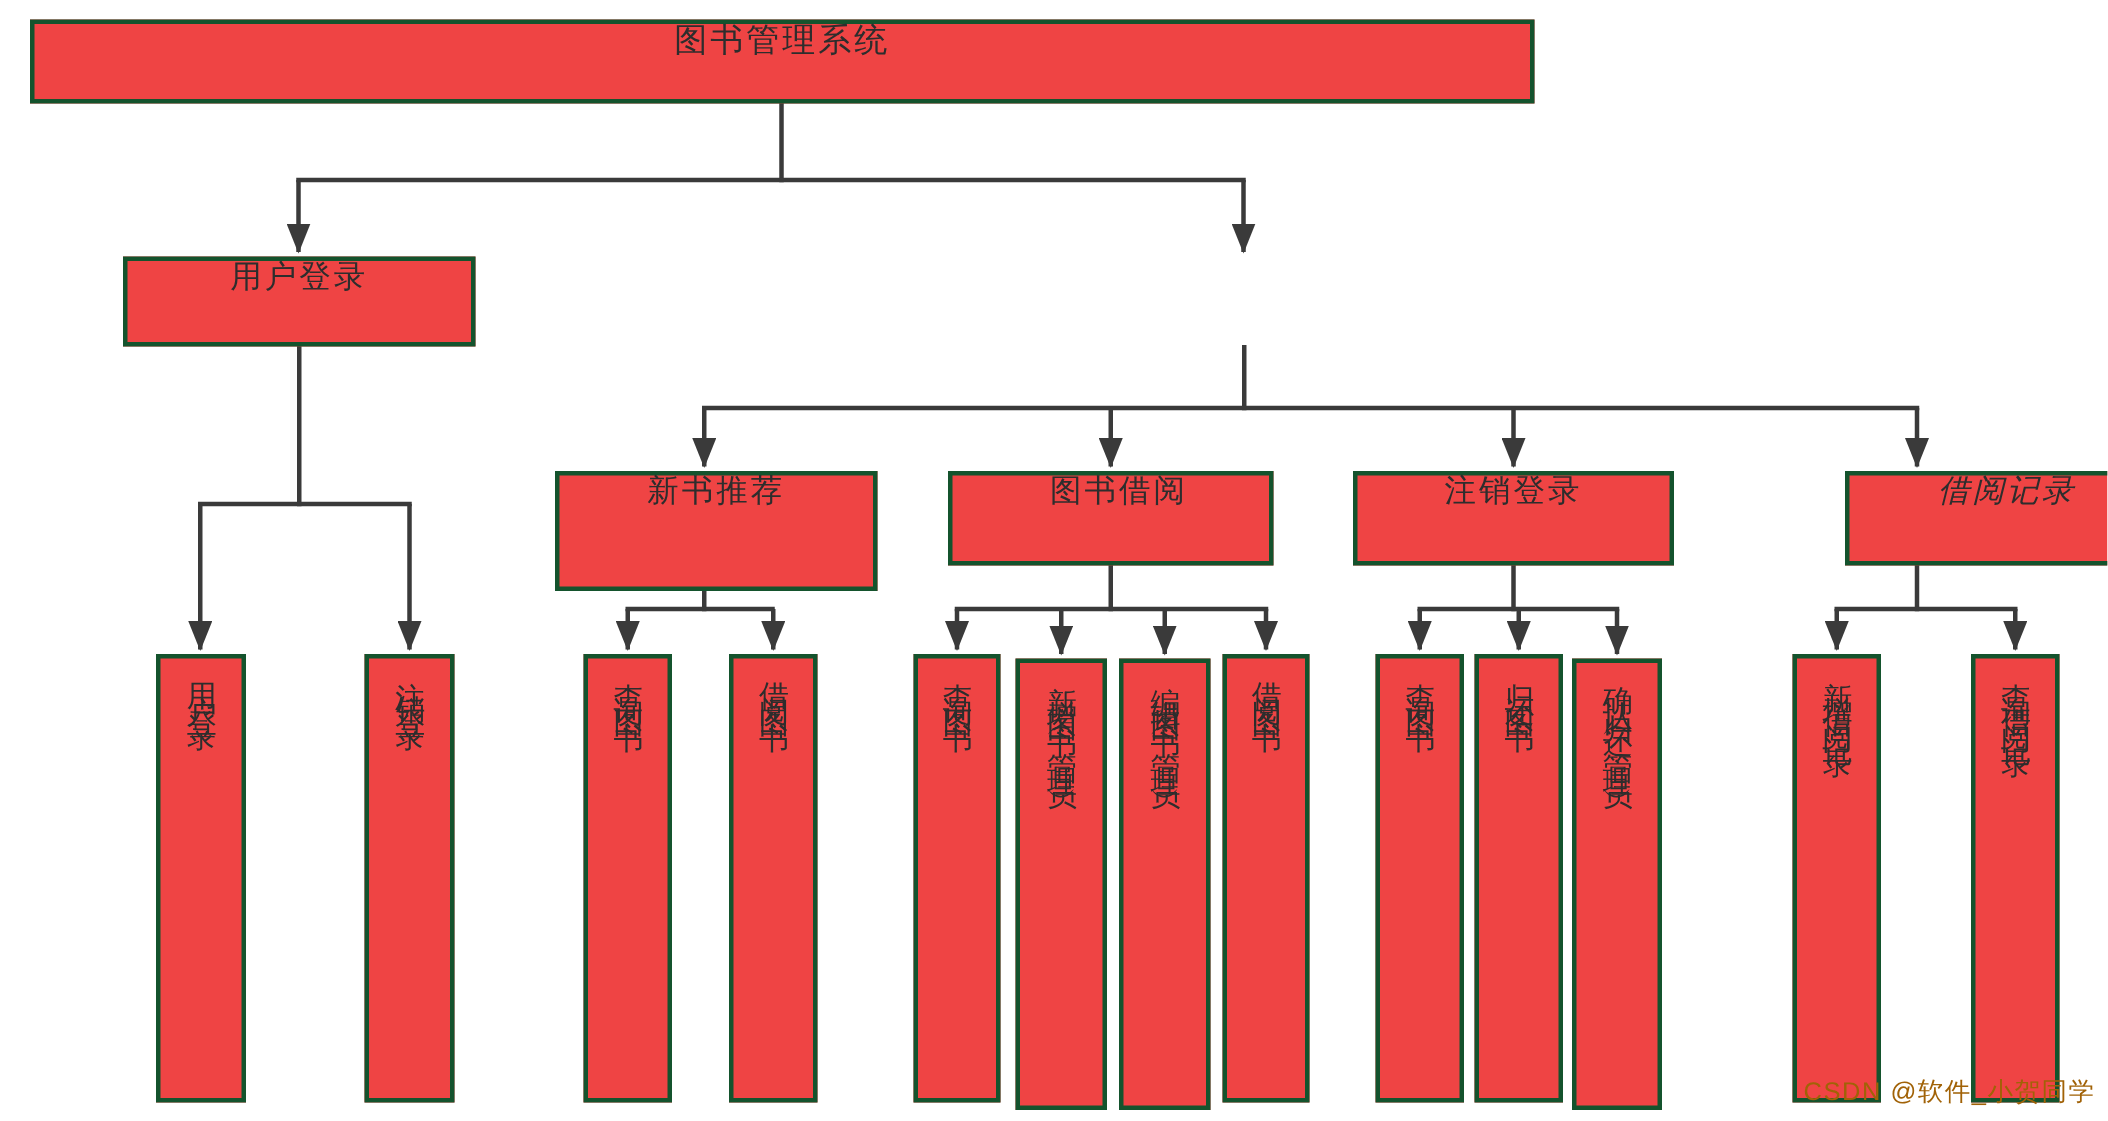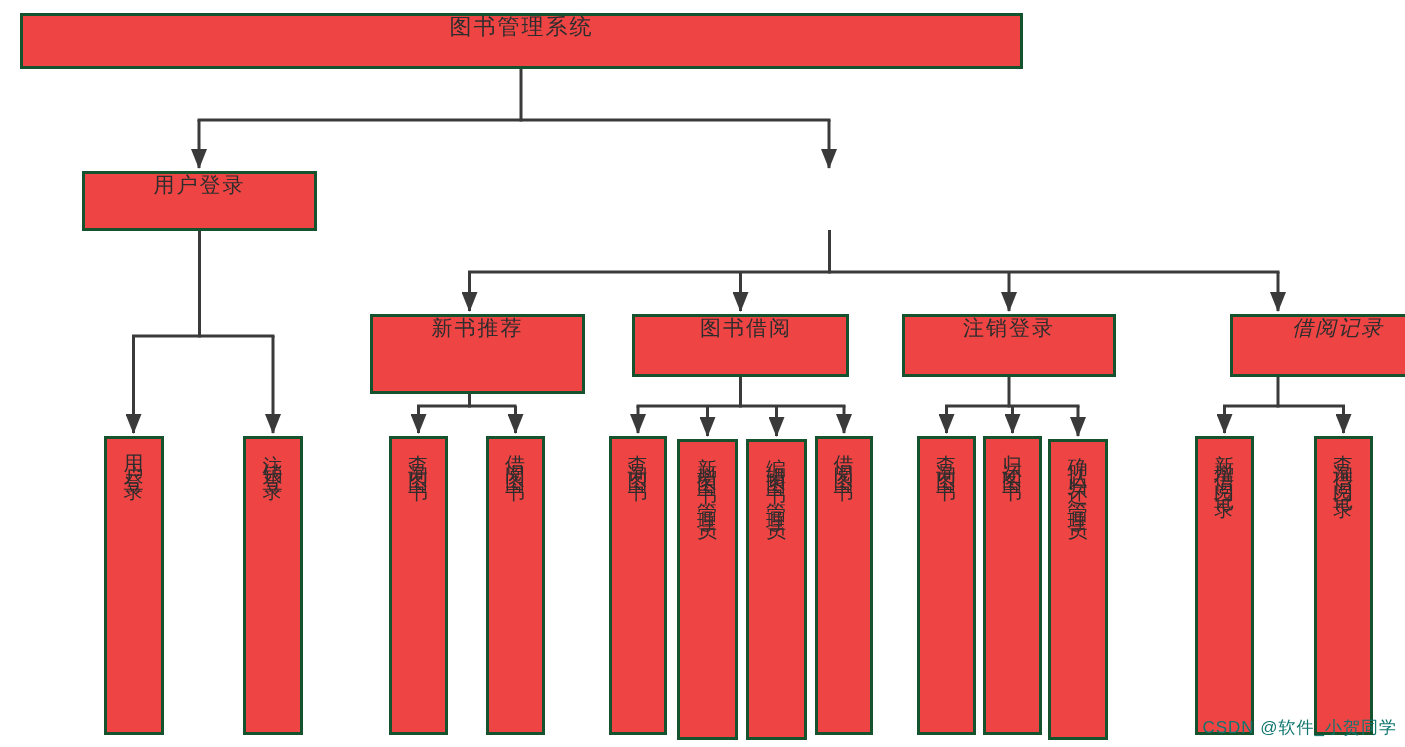--- a/index.html
+++ b/index.html
@@ -40,21 +40,21 @@
     letter-spacing: 9px;
     line-height: 1;
     white-space: nowrap;
     color: #2d2d2d;
   }
   .watermark {
     position: absolute;
     right: 8px;
     bottom: 8px;
     font-size: 17px;
-    color: #0f766e;
+    color: #a16207;
     letter-spacing: 1px;
     white-space: nowrap;
   }
 </style>
 </head>
 <body>
 
 <div id="stage">
 
   <svg id="connectors" viewBox="0 0 1405 747" xmlns="http://www.w3.org/2000/svg">

